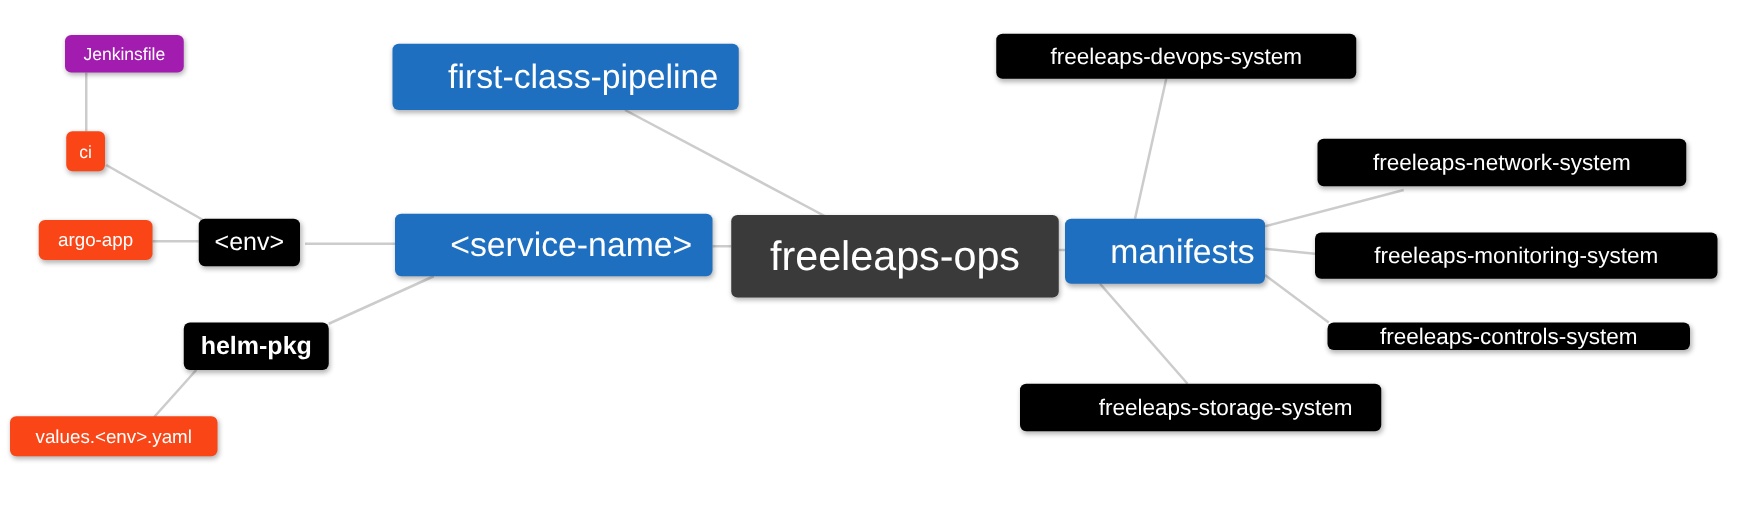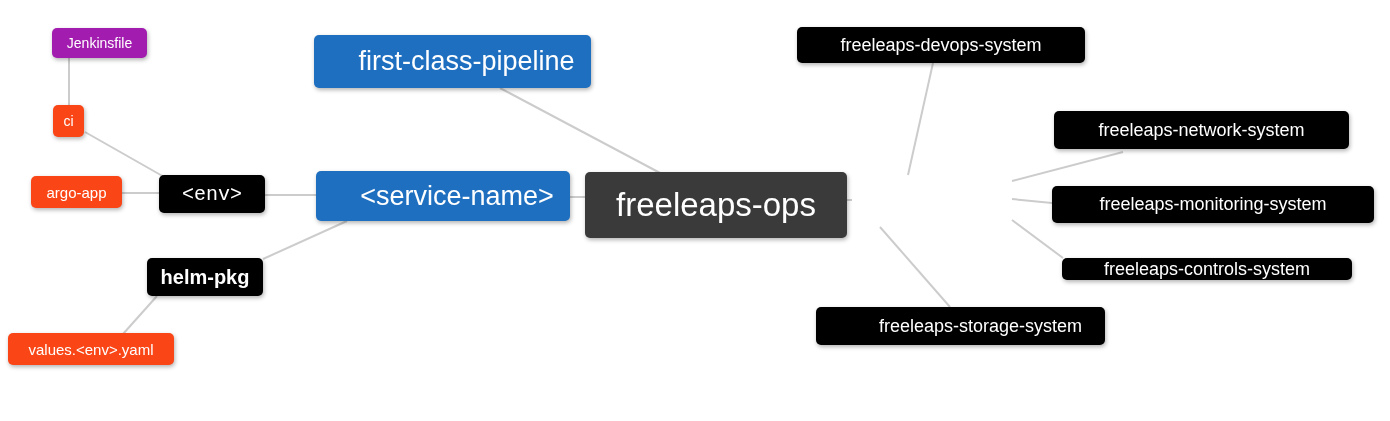--- a/index.html
+++ b/index.html
@@ -40,21 +40,21 @@
   .c-dark   { background: #3a3a3a; }
 
   .t-s  { font-size: 15px; }
   .t-m  { font-size: 20px; }
   .t-l  { font-size: 27px; }
   .t-xl { font-size: 33px; }
 
   #n-jenkinsfile       { left: 21px;   top: 28px;  width: 95px;  height: 30px; font-size: 14px; }
   #n-ci                { left: 53px;   top: 105px; width: 31px;  height: 32px; font-size: 14px; }
   #n-argo-app          { left: 31px;   top: 176px; width: 91px;  height: 32px; }
-  #n-env               { left: 159px;  top: 175px; width: 106px;  height: 38px; font-family: Liberation Mono, monospace; }
+  #n-env               { left: 159px;  top: 175px; width: 81px;  height: 38px; }
   #n-helm-pkg          { left: 147px;  top: 258px; width: 116px; height: 38px; font-weight: bold; }
   #n-values-env-yaml   { left: 8px;    top: 333px; width: 166px; height: 32px; }
   #n-first-class-pipeline { left: 314px; top: 35px;  width: 277px; height: 53px; }
   #n-service-name      { left: 316px;  top: 171px; width: 254px; height: 50px; }
   #n-freeleaps-ops     { left: 585px;  top: 172px; width: 262px; height: 66px; }
   #n-manifests         { left: 852px;  top: 175px; width: 160px; height: 52px; }
   #n-devops-system     { left: 797px;  top: 27px;  width: 288px; height: 36px; font-size: 18px; }
   #n-network-system    { left: 1054px; top: 111px; width: 295px; height: 38px; font-size: 18px; }
   #n-monitoring-system { left: 1052px; top: 186px; width: 322px; height: 37px; font-size: 18px; }
   #n-controls-system   { left: 1062px; top: 258px; width: 290px; height: 22px; font-size: 18px; }
@@ -84,19 +84,20 @@
 
   <div class="node c-orange t-s" id="n-jenkinsfile">Jenkinsfile</div>
   <div class="node c-red t-s" id="n-ci">ci</div>
   <div class="node c-red t-s" id="n-argo-app">argo-app</div>
   <div class="node c-green t-m" id="n-env">&lt;env&gt;</div>
   <div class="node c-green t-m" id="n-helm-pkg">helm-pkg</div>
   <div class="node c-red t-s" id="n-values-env-yaml">values.&lt;env&gt;.yaml</div>
   <div class="node c-blue t-l" id="n-first-class-pipeline">first-class-pipeline</div>
   <div class="node c-blue t-l" id="n-service-name">&lt;service-name&gt;</div>
   <div class="node c-dark t-xl" id="n-freeleaps-ops">freeleaps-ops</div>
+  <div class="node c-blue t-l" id="n-manifests">manifests</div>
   <div class="node c-green" id="n-devops-system">freeleaps-devops-system</div>
   <div class="node c-green" id="n-network-system">freeleaps-network-system</div>
   <div class="node c-green" id="n-monitoring-system">freeleaps-monitoring-system</div>
   <div class="node c-green" id="n-controls-system">freeleaps-controls-system</div>
   <div class="node c-green" id="n-storage-system">freeleaps-storage-system</div>
 
 </div>
 
 </body></html>

